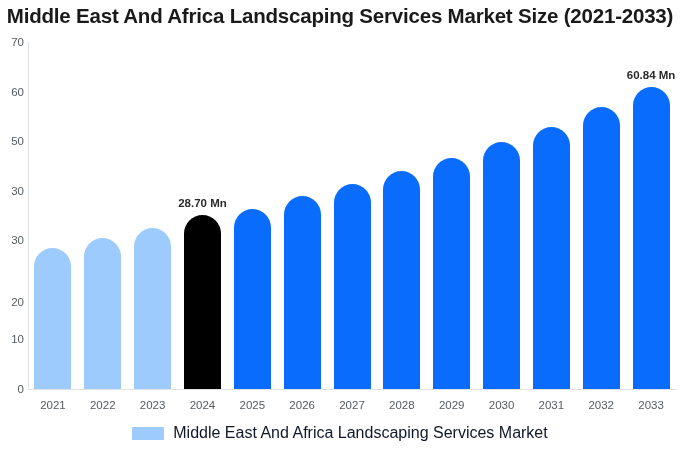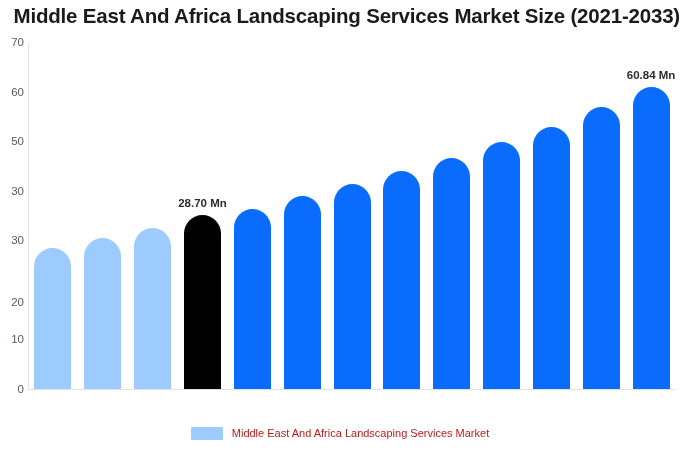--- a/index.html
+++ b/index.html
@@ -23,21 +23,21 @@
     width: 680px;
     height: 450px;
   }
 
   
   .chart-title {
     position: absolute;
     left: 0;
     top: 2px;
     width: 680px;
-    text-align: right;
+    text-align: center;
     font-size: 20.5px;
     font-weight: bold;
     color: #1a1a1a;
     letter-spacing: -0.2px;
     white-space: nowrap;
     line-height: 28px;
   }
 
   .y-axis-line {
     position: absolute;
@@ -132,22 +132,22 @@
     align-items: center;
     gap: 9px;
   }
   .legend-swatch {
     width: 32px;
     height: 13px;
     border-radius: 1px;
     flex: none;
   }
   .legend-label {
-    font-size: 11px;
-    color: #b91c1c;
+    font-size: 16px;
+    color: #0f172a;
     white-space: nowrap;
     line-height: 14px;
   }
 </style>
 </head>
 <body>
 
 <div id="chart-root">
 
   <div class="chart-title">Middle East And Africa Landscaping Services Market Size (2021-2033)</div>
@@ -180,20 +180,35 @@
       <div class="bar" style="left: 504.885px; width: 37px; height: 262.233px; background: rgb(10, 108, 252);"></div>
       <div class="bar" style="left: 554.731px; width: 37px; height: 281.566px; background: rgb(10, 108, 252);"></div>
       <div class="bar" style="left: 604.577px; width: 37px; height: 301.593px; background: rgb(10, 108, 252);"></div>
     </div>
 
   <div id="data-labels-layer">
       <div class="data-label" style="left: 152.462px; width: 100px; top: 197.45px;">28.70 Mn</div>
       <div class="data-label" style="left: 601.077px; width: 100px; top: 69.4074px;">60.84 Mn</div>
     </div>
 
+  <div class="x-ticks-layer" id="x-ticks">
+      <div class="x-tick" style="left: -0.076923px; width: 50px;">2021</div>
+      <div class="x-tick" style="left: 49.7692px; width: 50px;">2022</div>
+      <div class="x-tick" style="left: 99.6154px; width: 50px;">2023</div>
+      <div class="x-tick" style="left: 149.462px; width: 50px;">2024</div>
+      <div class="x-tick" style="left: 199.308px; width: 50px;">2025</div>
+      <div class="x-tick" style="left: 249.154px; width: 50px;">2026</div>
+      <div class="x-tick" style="left: 299px; width: 50px;">2027</div>
+      <div class="x-tick" style="left: 348.846px; width: 50px;">2028</div>
+      <div class="x-tick" style="left: 398.692px; width: 50px;">2029</div>
+      <div class="x-tick" style="left: 448.538px; width: 50px;">2030</div>
+      <div class="x-tick" style="left: 498.385px; width: 50px;">2031</div>
+      <div class="x-tick" style="left: 548.231px; width: 50px;">2032</div>
+      <div class="x-tick" style="left: 598.077px; width: 50px;">2033</div>
+    </div>
 
   <div class="legend" id="legend">
       <div class="legend-item">
         <span class="legend-swatch" style="background: rgb(158, 203, 253);"></span>
         <span class="legend-label">Middle East And Africa Landscaping Services Market</span>
       </div>
     </div>
 
 </div>
 

